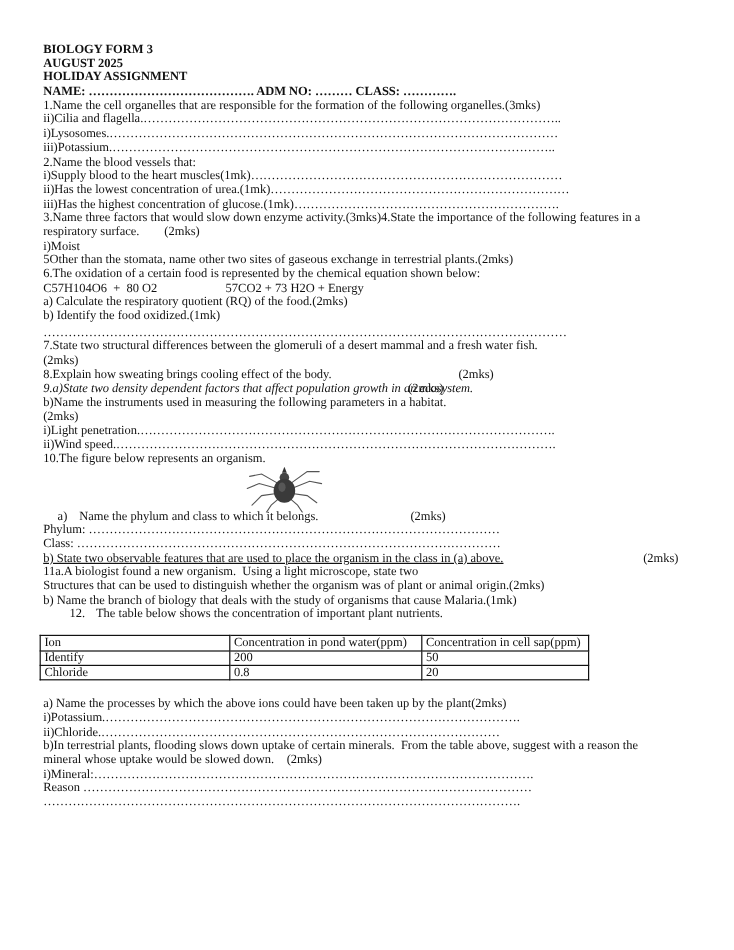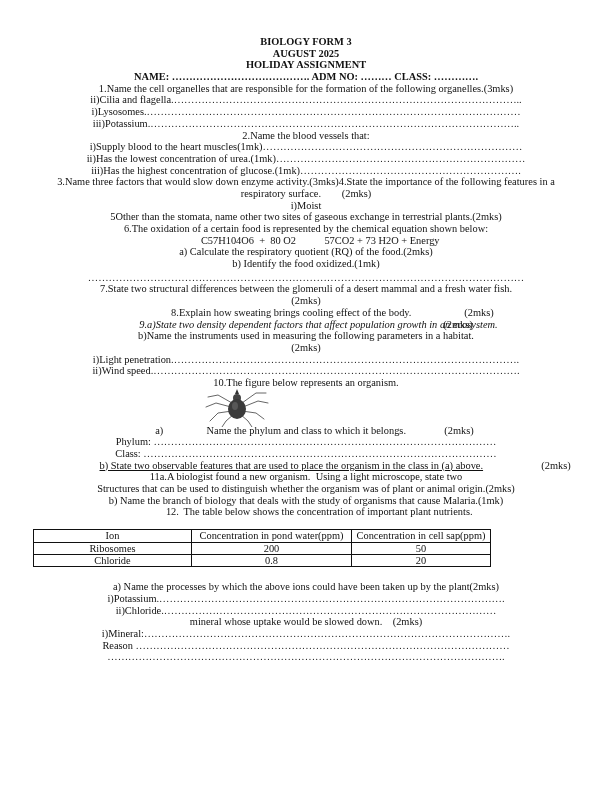--- a/index.html
+++ b/index.html
@@ -1,18 +1,18 @@
 <!DOCTYPE html>
 <html><head>
 <meta charset="utf-8">
 <style>
   html, body { margin: 0; padding: 0; background: #ffffff; }
   body { width: 612px; height: 792px; position: relative; overflow: hidden;
          font-family: "Liberation Serif", serif; color: #111; }
-  .page { position: absolute; left: 36px; top: 36px; width: 540px; font-size: 10.4px; line-height: 11.7px; text-align: center; }
+  .page { position: absolute; left: 36px; top: 36px; width: 540px; font-size: 10.4px; line-height: 11.7px; }
   .line { white-space: pre; display: block; height: 11.7px; overflow: visible; }
   .bold { font-weight: bold; }
   .indent-a { padding-left: 12px; }
   .figure { height: 36px; position: relative; }
   .tick-figure { position: absolute; left: 168px; top: -4px; width: 66px; height: 42px; }
   .gap { height: 8px; }
   table.nutrients { border-collapse: collapse; width: 458px; margin-left: -3px; margin-top: 3px; font-size: 10.4px; line-height: 11.4px; }
   table.nutrients td { border: 1px solid #111; padding: 0 3px; vertical-align: top; margin-left: 28px; }
   table.nutrients td.c1 { width: 151px; }
   table.nutrients td.c2 { width: 153px; }
@@ -90,32 +90,33 @@
   <span class="line"><span class="tab12"></span><span style="display:inline-block;width:22px;">12.</span><span>The table below shows the concentration of important plant nutrients.</span></span>
   <div class="gap"></div>
   <table class="nutrients">
     <tbody>
         <tr>
       <td class="c1">Ion</td>
       <td class="c2">Concentration in pond water(ppm)</td>
       <td>Concentration in cell sap(ppm)</td>
     </tr>
     <tr>
-      <td>Ribosomes</td>
+      <td>Identify</td>
       <td>200</td>
       <td>50</td>
     </tr>
     <tr>
       <td>Chloride</td>
       <td>0.8</td>
       <td>20</td>
     </tr>
   </tbody>
     </table>
   <div class="gap" style="height:14px;"></div>
   <span class="line">a) Name the processes by which the above ions could have been taken up by the plant(2mks)</span>
   <span class="line">i)Potassium.……………………………………………………………………………………….</span>
   <span class="line">ii)Chloride.……………………………………………………………………………………</span>
+  <span class="line">b)In terrestrial plants, flooding slows down uptake of certain minerals.  From the table above, suggest with a reason the</span>
   <span class="line">mineral whose uptake would be slowed down.    (2mks)</span>
   <span class="line">i)Mineral:…………………………………………………………………………………………….</span>
   <span class="line">Reason ………………………………………………………………………………………………</span>
   <span class="line">…………………………………………………………………………………………………….</span>
 </div>
 
 </body></html>

